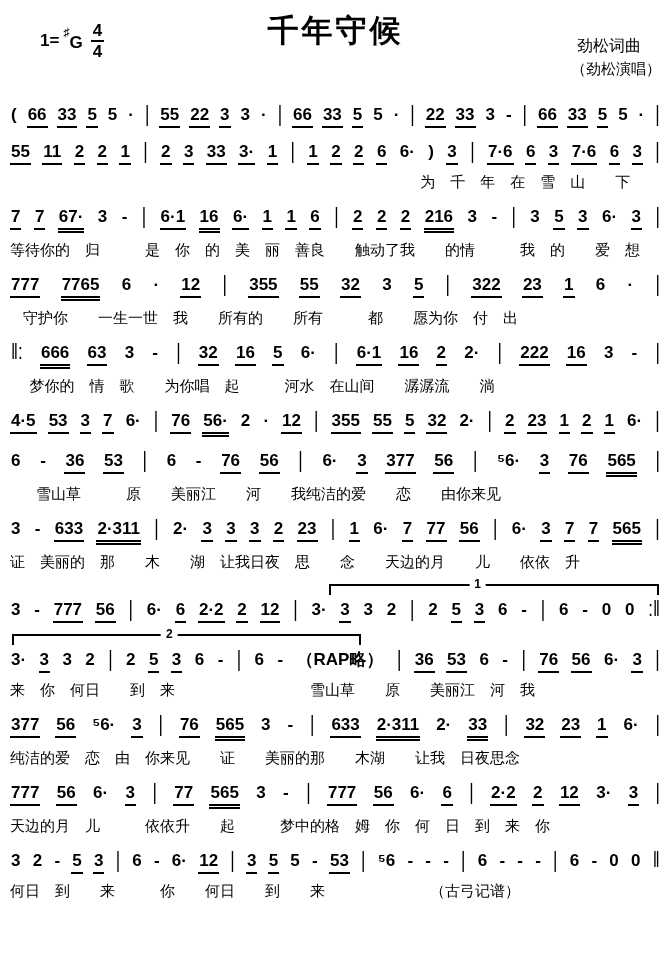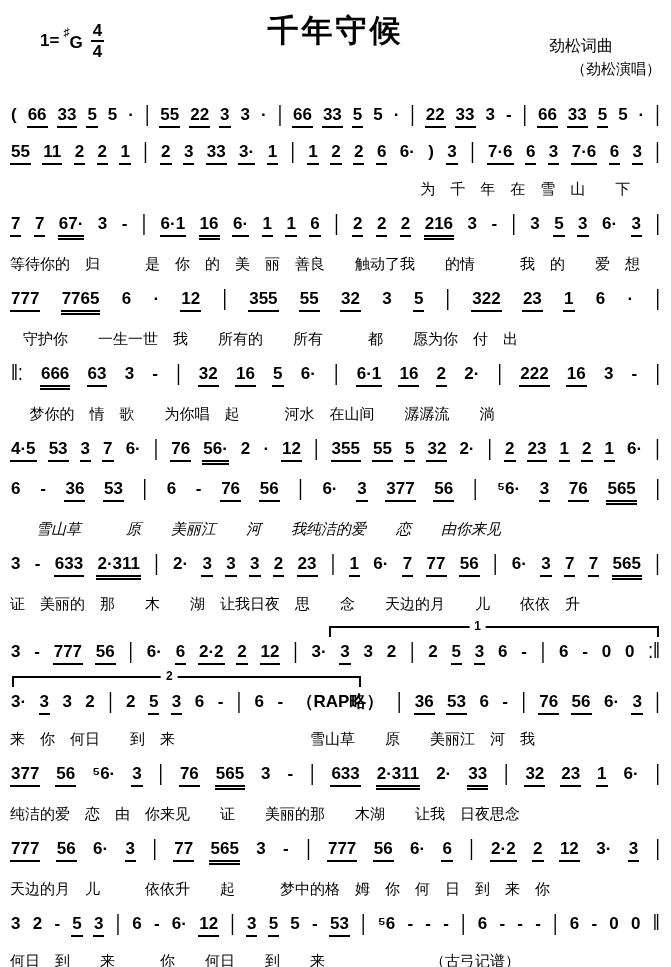--- a/index.html
+++ b/index.html
@@ -29,40 +29,40 @@
   .title{
     text-align:center;font-size:31px;font-weight:bold;
     letter-spacing:3px;line-height:1.1;
     font-family:"Liberation Serif","DejaVu Serif",serif;
   }
   .subtitle{
     text-align:right;font-size:15px;margin-top:12px;
     font-family:"Liberation Serif","DejaVu Serif",serif;
   }
   .credit{
-    position:absolute;right:48px;top:22px;font-size:16px;
+    position:absolute;right:20px;top:22px;font-size:16px;
     font-family:"Liberation Serif","DejaVu Serif",serif;
   }
   
   #score{margin-top:6px;}
   .system{position:relative;margin-bottom:11px;}
   .system.has-volta{padding-top:13px;}
   .notes-row{
     display:flex;justify-content:space-between;align-items:baseline;
     white-space:nowrap;
     font-weight:bold;font-size:17px;line-height:26px;
     font-family:"Liberation Sans","DejaVu Sans",sans-serif;
   }
   .note{display:inline-block;padding:0 1px;}
   .u1{border-bottom:2px solid #000;line-height:22px;}
   .u2{border-bottom:5px double #000;line-height:22px;}
   .bar{font-weight:normal;transform:scaleY(1.25);display:inline-block;}
   .dash{letter-spacing:0;}
   .lyrics-row{
-    font-size:15px;line-height:21px;margin-top:14px;
+    font-size:15px;line-height:21px;margin-top:7px;
     white-space:pre;overflow:hidden;
     font-family:"Liberation Serif","DejaVu Serif",serif;
   }
   .volta{
     position:absolute;top:0;height:9px;
     border-top:2px solid #000;border-left:2px solid #000;border-right:2px solid #000;
   }
   .volta.v-right{left:49%;right:2px;}
   .volta.v-left{left:2px;width:53%;}
   .volta > span{
@@ -284,21 +284,21 @@
           <span class="note u1">3</span>
           <span class="note u1">377</span>
           <span class="note u1">56</span>
           <span class="note bar">|</span>
           <span class="note">⁵6·</span>
           <span class="note u1">3</span>
           <span class="note u1">76</span>
           <span class="note u2">565</span>
           <span class="note bar">|</span>
         </div>
-        <div class="lyrics-row" style="padding-left: 4%; font-style: italic;">雪山草　　　原　　美丽江　　河　　我纯洁的爱　　恋　　由你来见</div>
+        <div class="lyrics-row" style="padding-left: 4%;">雪山草　　　原　　美丽江　　河　　我纯洁的爱　　恋　　由你来见</div>
       </div>
       <div class="system">
         <div class="notes-row">
           <span class="note">3</span>
           <span class="note dash">-</span>
           <span class="note u1">633</span>
           <span class="note u2">2·311</span>
           <span class="note bar">|</span>
           <span class="note">2·</span>
           <span class="note u1">3</span>

